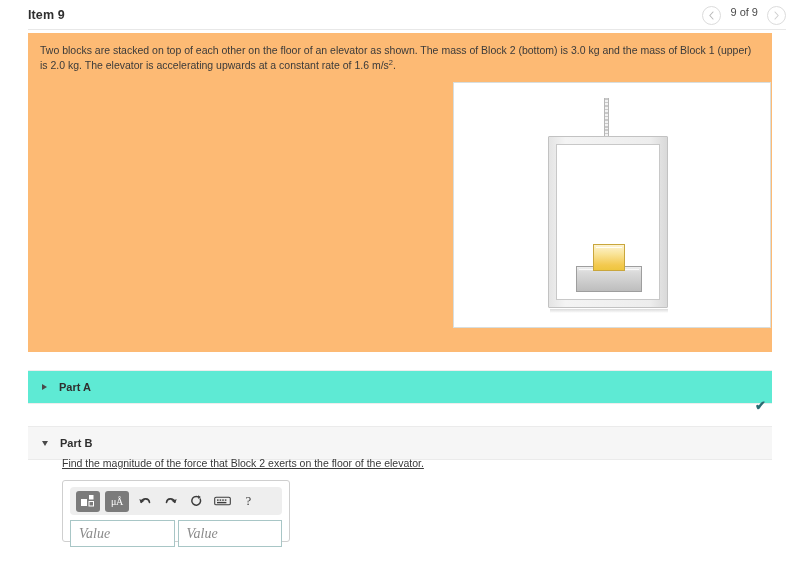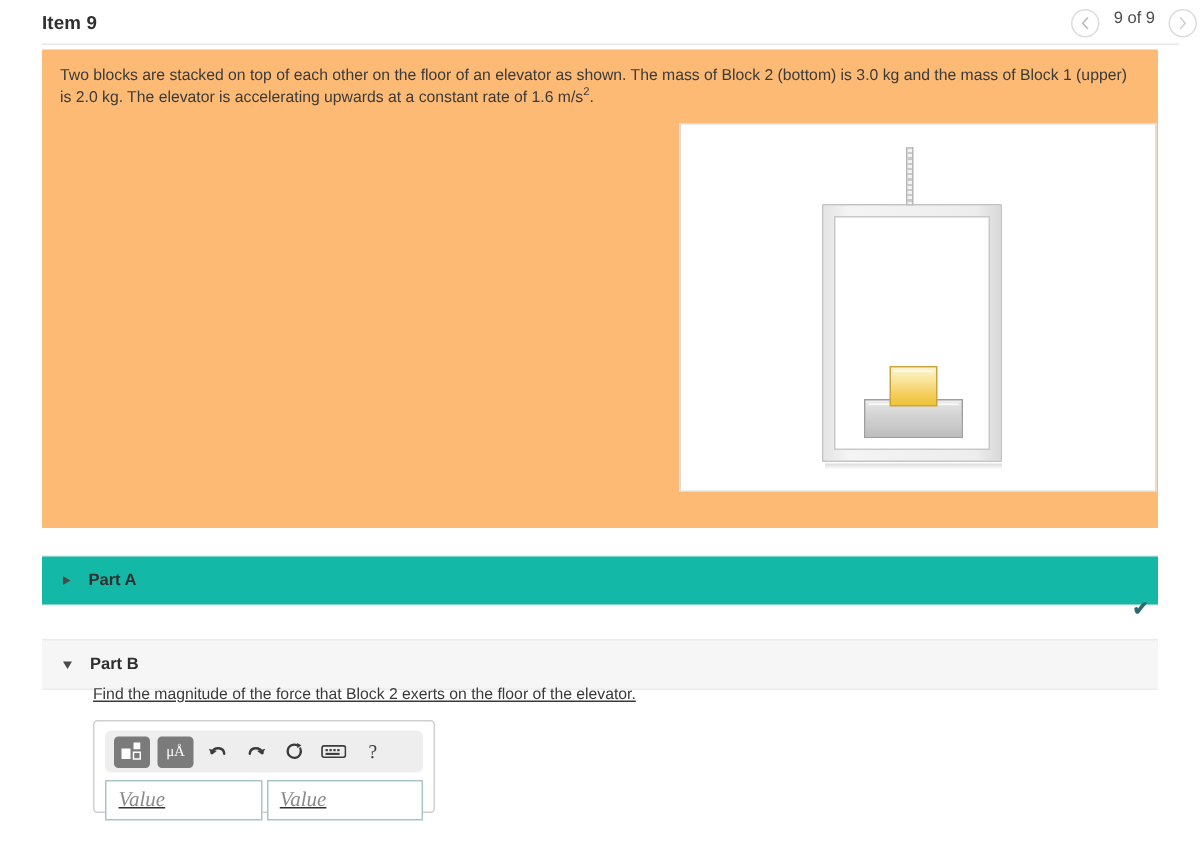--- a/index.html
+++ b/index.html
@@ -15,21 +15,21 @@
     overflow: hidden;
     position: relative;
   }
 
   
   .header {
     position: relative;
     height: 30px;
     display: flex;
     align-items: center;
-    padding: 0 2px 0 28px;
+    padding: 0 14px 0 28px;
     box-sizing: border-box;
   }
   .item-title {
     font-size: 12.5px;
     font-weight: bold;
     color: #2f2f2f;
     letter-spacing: 0.1px;
   }
   .nav-group {
     margin-left: auto;
@@ -192,21 +192,21 @@
     position: absolute;
     left: 28px;
     width: 744px;
     height: 34px;
     display: flex;
     align-items: center;
     box-sizing: border-box;
   }
   .part-a {
     top: 370px;
-    background: #14b8a6;
+    background: #5eead4;
     border-top: 1px solid #ededed;
     border-bottom: 1px solid #ededed;
   }
   .part-b {
     top: 412px;
     background: #f6f6f6;
     border-top: 1px solid #ebebeb;
     border-bottom: 1px solid #ebebeb;
     margin-top: 14px;
   }
@@ -301,21 +301,20 @@
     color: #3c3c3c;
     font-family: "Liberation Serif", serif;
   }
   .fields {
     position: absolute;
     left: 7px;
     top: 39px;
     right: 7px;
     display: flex;
     gap: 3px;
-    text-decoration: underline;
   }
   .field {
     flex: 1;
     height: 27px;
     border: 1px solid #a8c6c6;
     background: #ffffff;
     box-sizing: border-box;
     display: flex;
     align-items: center;
     padding-left: 8px;

